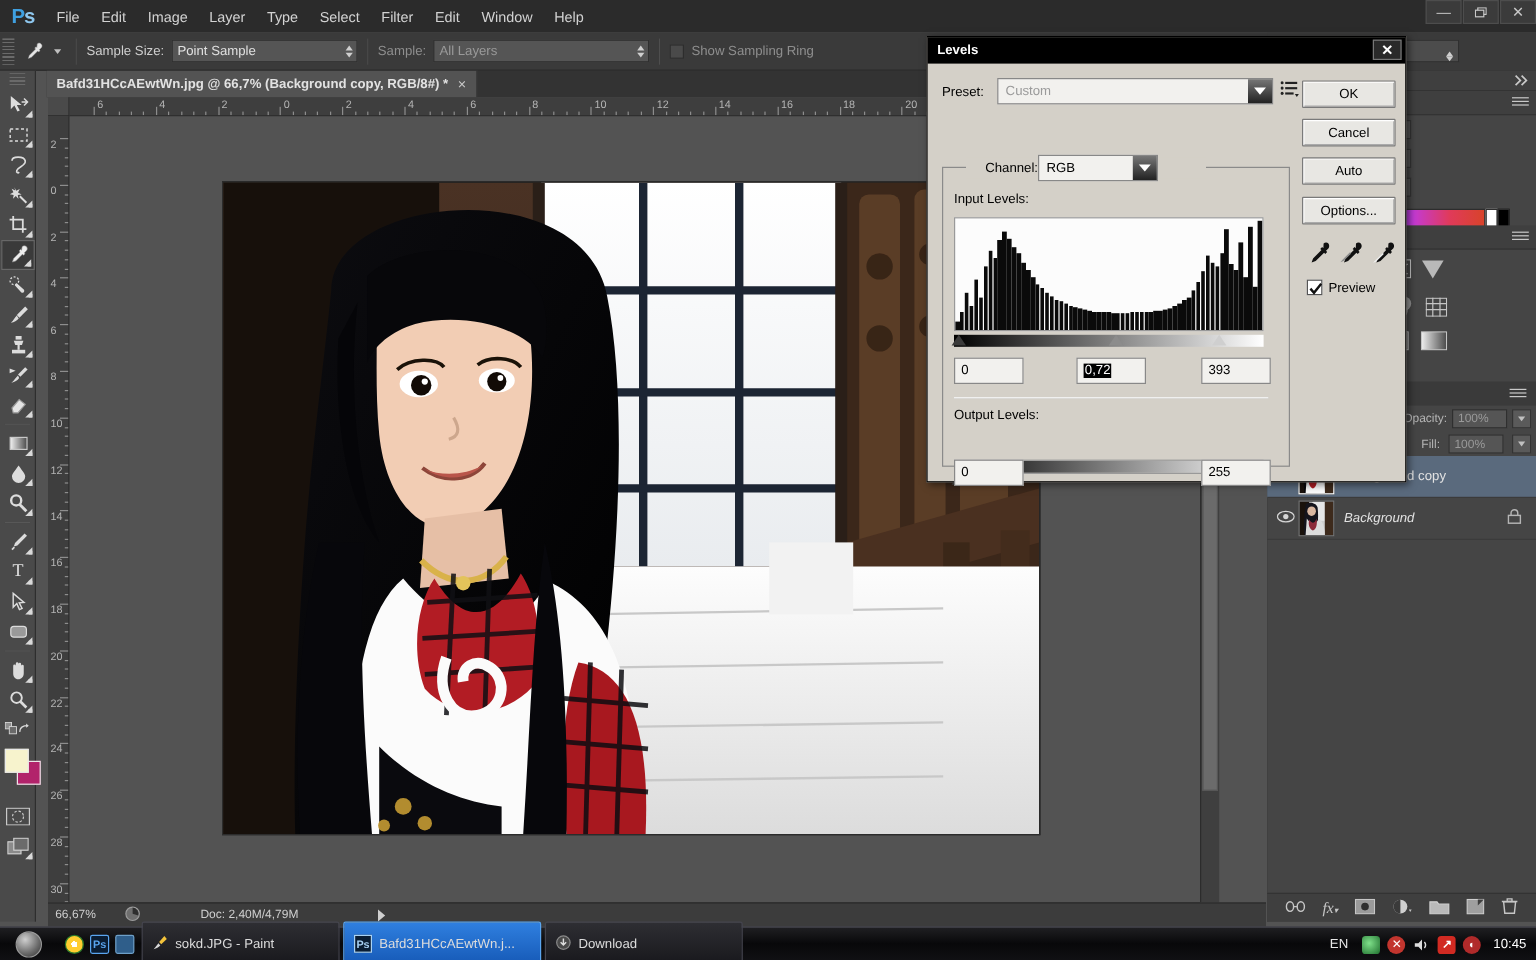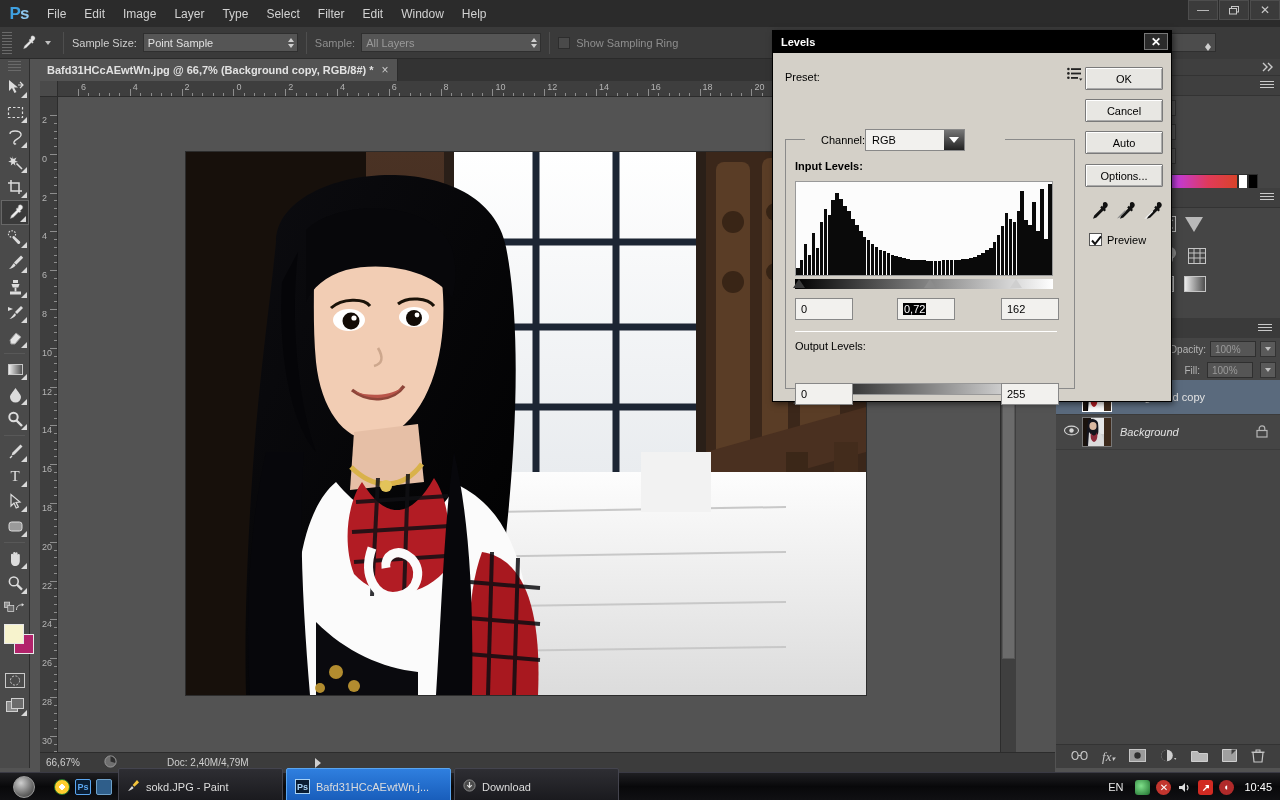--- a/index.html
+++ b/index.html
@@ -1039,20 +1039,26 @@
 
   <div class="levels">
     <div class="lv-title">
       <span>Levels</span>
       <span class="lv-close">✕</span>
     </div>
 
     <div class="lv-body">
 
       <span class="lv-lbl" style="left:12px;top:18px;">Preset:</span>
+      <div class="lv-combo dim" style="left:58px;top:12px;width:230px;">
+        <span>Custom</span>
+        <span class="lv-arrow">
+            <i></i>
+          </span>
+      </div>
       <span style="position:absolute;left:294px;top:14px;">
         <svg width="16" height="14" viewBox="0 0 16 14">
           <circle cx="1.4" cy="2" r="1.3" fill="#222"></circle>
             <rect x="4" y="1.2" width="10" height="1.8" fill="#222"></rect>
           <circle cx="1.4" cy="6.4" r="1.3" fill="#222"></circle>
             <rect x="4" y="5.6" width="10" height="1.8" fill="#222"></rect>
           <circle cx="1.4" cy="10.8" r="1.3" fill="#222"></circle>
             <rect x="4" y="10" width="7" height="1.8" fill="#222"></rect>
           <path d="M12 11.4 l3.4 0 l-1.7 2.4 z" fill="#222"></path>
         </svg>
@@ -1062,21 +1068,21 @@
       <div style="position:absolute;left:32px;top:78px;width:200px;height:18px;background:#d4d0c8;"></div>
 
       <span class="lv-lbl" style="left:48px;top:81px;">Channel:</span>
       <div class="lv-combo" style="left:92px;top:76px;width:100px;">
         <span>RGB</span>
         <span class="lv-arrow">
             <i></i>
           </span>
       </div>
 
-      <span class="lv-lbl" style="left:22px;top:107px;font-weight:bold;">Input Levels:</span>
+      <span class="lv-lbl" style="left:22px;top:107px;">Input Levels:</span>
 
       <div class="hist" id="hist">
           <div class="hbar" style="left: 0px; width: 3.53846px; height: 7.28px;"></div>
           <div class="hbar" style="left: 3.93846px; width: 3.53846px; height: 14.56px;"></div>
           <div class="hbar" style="left: 7.87692px; width: 3.53846px; height: 30.94px;"></div>
           <div class="hbar" style="left: 11.8154px; width: 3.53846px; height: 20.02px;"></div>
           <div class="hbar" style="left: 15.7538px; width: 3.53846px; height: 41.86px;"></div>
           <div class="hbar" style="left: 19.6923px; width: 3.53846px; height: 27.3px;"></div>
           <div class="hbar" style="left: 23.6308px; width: 3.53846px; height: 52.78px;"></div>
           <div class="hbar" style="left: 27.5692px; width: 3.53846px; height: 65.52px;"></div>
@@ -1141,21 +1147,21 @@
       <div class="ramp"></div>
 
       <div class="slk" id="inBlackKnob" style="left:20px;top:226px;border-bottom:9px solid #3a3a3a;"></div>
       <div class="slk" id="inGammaKnob" style="left:151px;top:226px;border-bottom:9px solid #8c8c8c;"></div>
       <div class="slk" id="inWhiteKnob" style="left:237px;top:226px;border-bottom:9px solid #cfcfcf;"></div>
 
       <div class="lv-field" style="left:22px;top:245px;width:58px;">0</div>
       <div class="lv-field" style="left:124px;top:245px;width:58px;">
         <span class="hl">0,72</span>
       </div>
-      <div class="lv-field" style="left:228px;top:245px;width:58px;">162</div>
+      <div class="lv-field" style="left:228px;top:245px;width:58px;">393</div>
 
       <div class="hsep" style="left:22px;top:278px;width:262px;"></div>
 
       <span class="lv-lbl" style="left:22px;top:287px;">Output Levels:</span>
       <div class="outramp"></div>
       <div class="slk" id="outBlackKnob" style="left:20px;top:342px;border-bottom:9px solid #3a3a3a;"></div>
       <div class="slk" id="outWhiteKnob" style="left:274px;top:342px;border-bottom:9px solid #cfcfcf;"></div>
 
       <div class="lv-field" style="left:22px;top:330px;width:58px;">0</div>
       <div class="lv-field" style="left:228px;top:330px;width:58px;">255</div>

